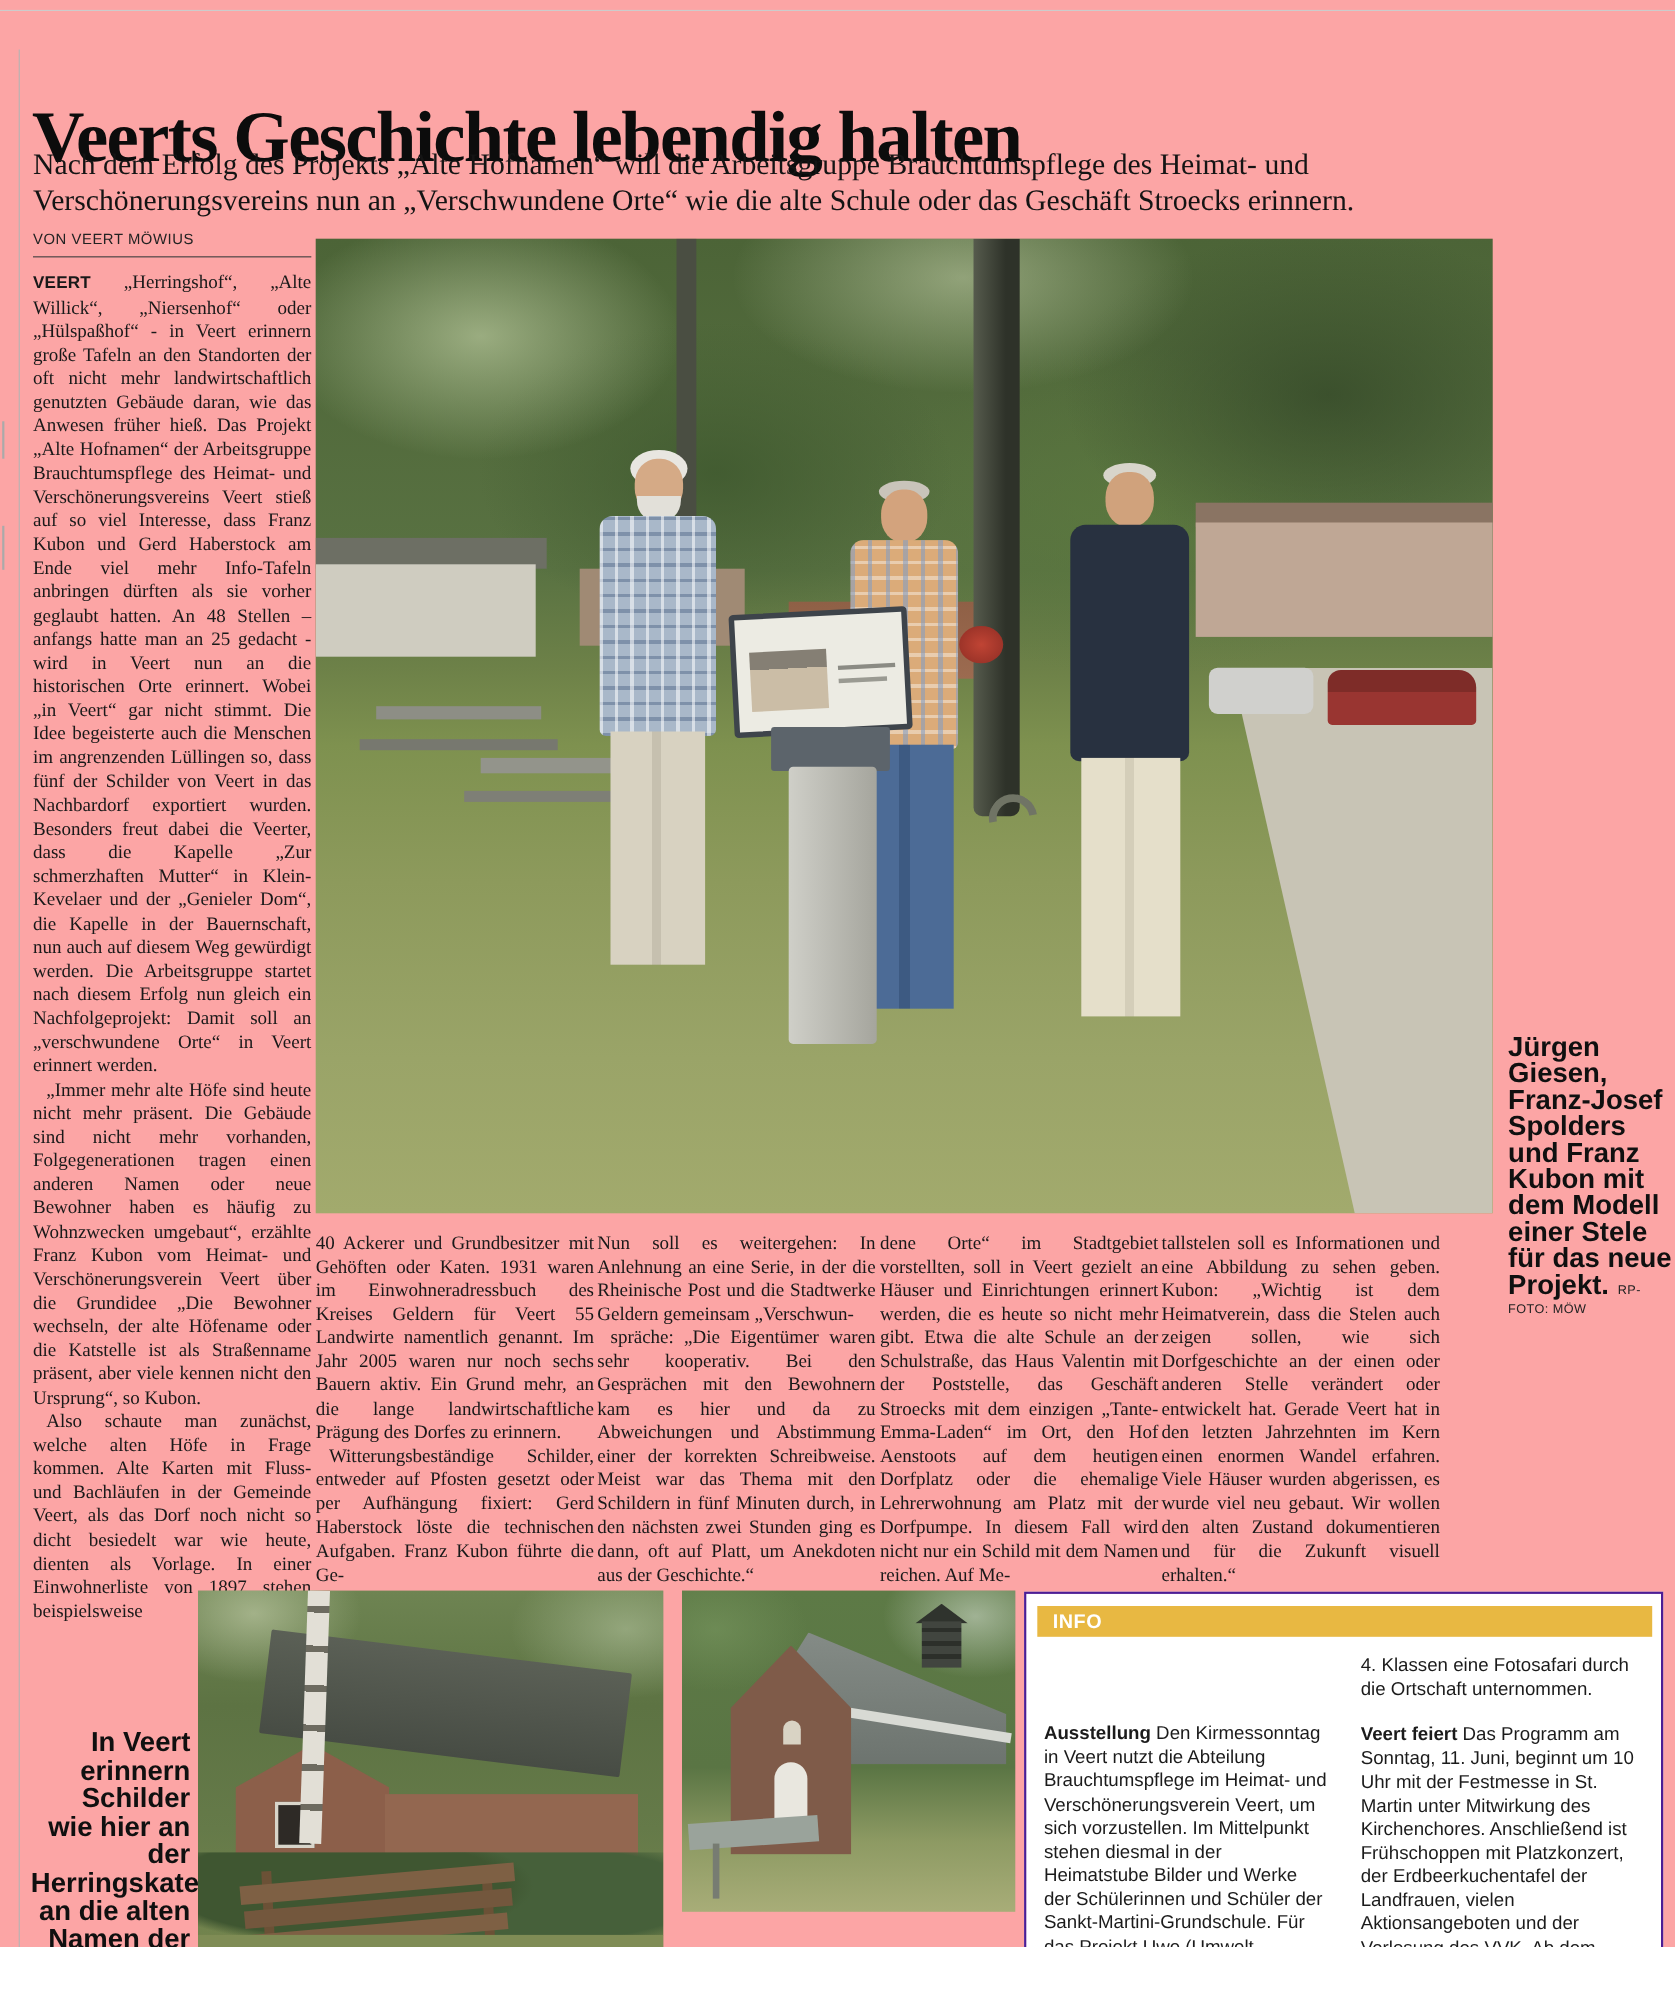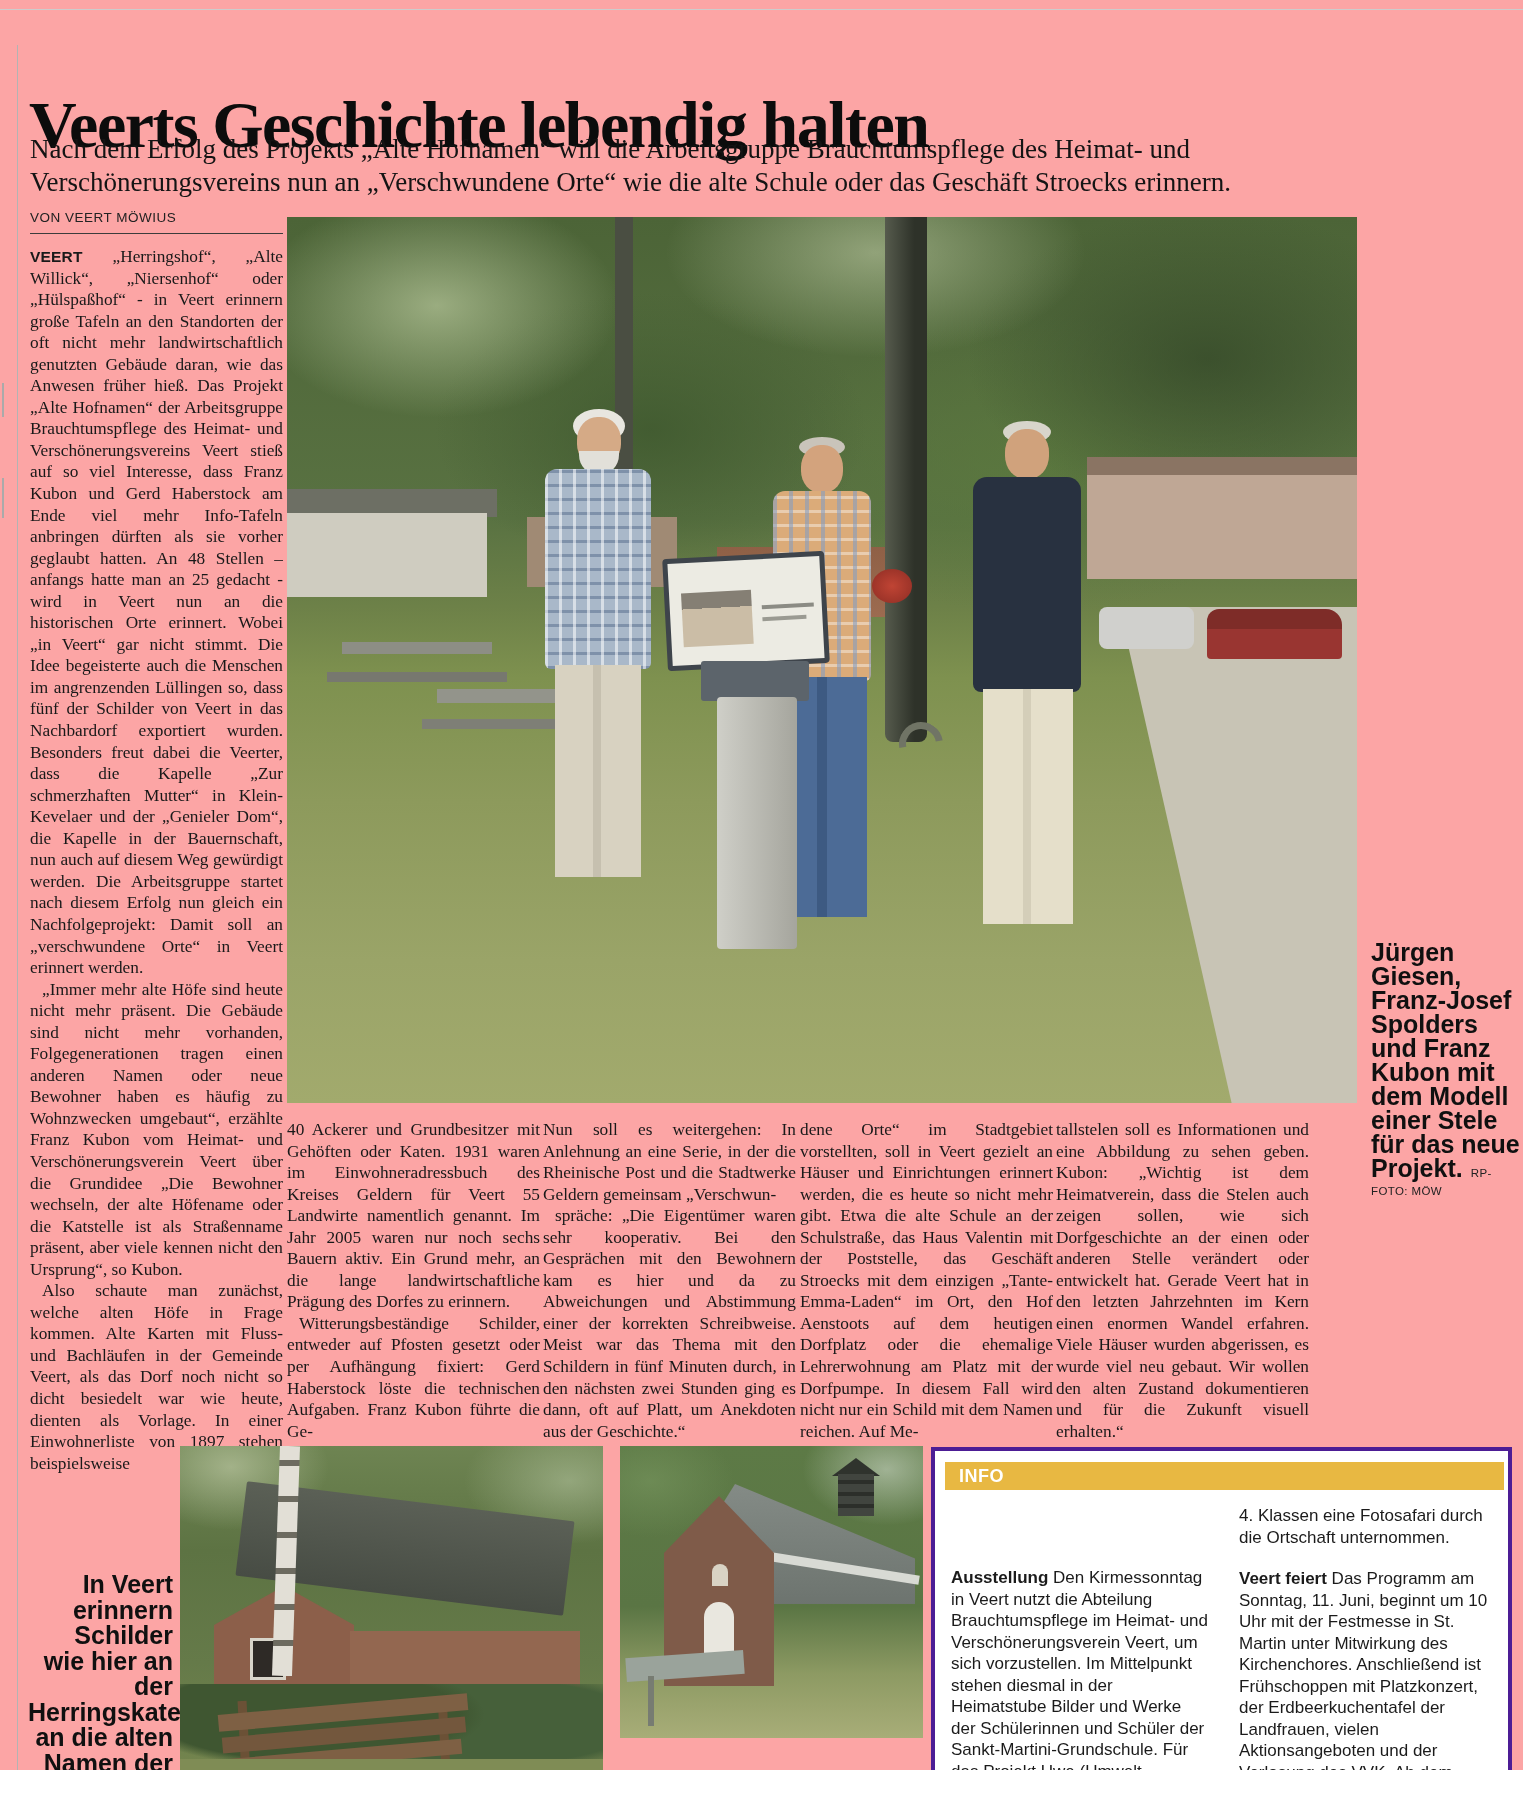--- a/index.html
+++ b/index.html
@@ -60,21 +60,21 @@
   .shape{position:absolute;}
 
   .plaid-blue{background-color:#a9b8c9;background-image:
       repeating-linear-gradient(90deg, rgba(255,255,255,.55) 0 3px, transparent 3px 14px),
       repeating-linear-gradient(0deg, rgba(84,106,138,.5) 0 3px, transparent 3px 14px);}
   .plaid-orange{background-color:#dbab79;background-image:
       repeating-linear-gradient(90deg, rgba(126,156,198,.55) 0 4px, transparent 4px 16px),
       repeating-linear-gradient(0deg, rgba(255,255,255,.4) 0 3px, transparent 3px 14px);}
 
   
-  .info-box{left:931px;top:1447px;width:581px;height:361px;background:#fff;border:4px solid #4c1d95;box-sizing:border-box;}
+  .info-box{left:931px;top:1447px;width:581px;height:361px;background:#fff;border:2px solid #4c1d95;box-sizing:border-box;}
   .info-bar{position:absolute;left:10px;top:11px;width:559px;height:28px;background:#E8B842;
             color:#ffffff;font-family:"Liberation Sans",sans-serif;font-weight:700;font-size:18px;
             line-height:28px;padding-left:14px;box-sizing:border-box;letter-spacing:.5px;}
   .info-title{position:absolute;left:16px;top:54px;width:266px;font-family:"Liberation Sans",sans-serif;
               font-weight:700;font-size:24px;line-height:28px;color:#111;}
   .info-text{font-family:"Liberation Sans",sans-serif;font-size:17px;line-height:21.5px;color:#1b1b1b;}
   .info-col1{position:absolute;left:16px;top:116px;width:258px;}
   .info-col2{position:absolute;left:304px;top:54px;width:264px;}
   .info-text p{margin:0 0 20px 0;}
   .info-lead{font-weight:700;}

